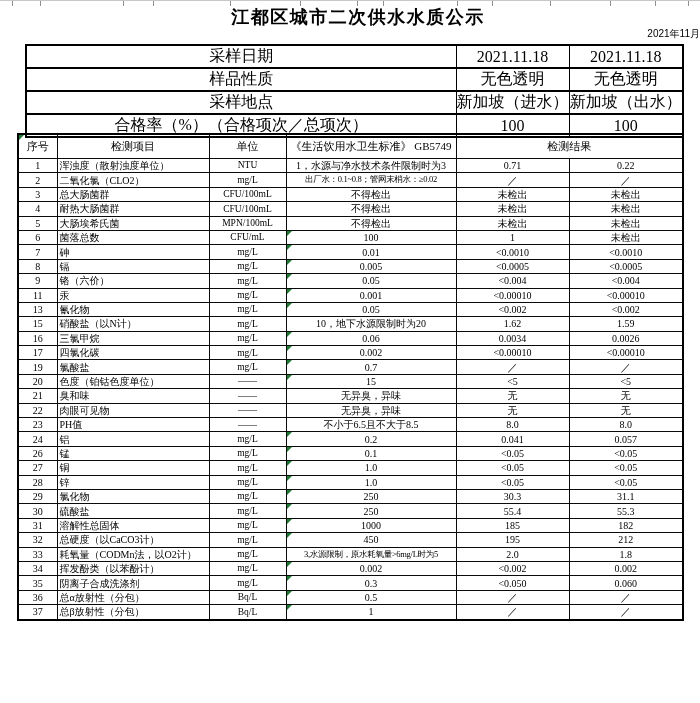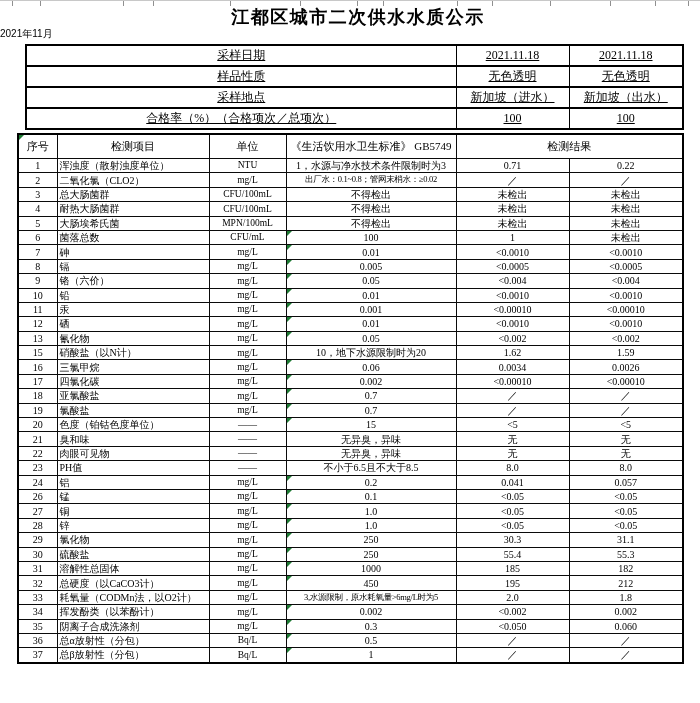--- a/index.html
+++ b/index.html
@@ -11,34 +11,34 @@
   
   .ticks { position:absolute; top:0; left:0; width:700px; height:6px; border-top:1px solid #c8c8c8; }
   .tick  { position:absolute; top:0; width:1px; height:5px; background:#909090; }
 
   .title {
     position:absolute; top:5px; left:0; width:700px; text-align:center;
     font-family:Liberation Serif, serif;
     font-weight:bold; font-size:18px; letter-spacing:1.5px;padding-left:8px;
   }
   .subtitle {
-    position:absolute; top:27px; left:0; width:700px; text-align:left;
+    position:absolute; top:27px; left:0; width:700px; text-align:right;
     font-family:"Liberation Sans","DejaVu Sans",sans-serif; font-size:10px;
   }
 
   table { border-collapse:collapse; table-layout:fixed; }
 
   .info-table {
     position:absolute; top:44px; left:25px; width:657px;
     border:2px solid #000;
   }
   .info-table td {
     border:1px solid #000; border-top-width:2px; border-bottom-width:2px;
-    height:19px; padding:0; text-align:center; font-size:12px;
-    white-space:nowrap; overflow:hidden;text-decoration:underline;
+    height:19px; padding:0; text-align:center; font-size:16px;
+    white-space:nowrap; overflow:hidden;
   }
 
   .data-table {
     position:absolute; top:133px; left:17px; width:665px;
     border:2px solid #000;
   }
   .data-table th, .data-table td {
     border:1px solid #0a0a0a; padding:0; position:relative;
     text-align:center; font-size:10px; height:13.4px; line-height:1.1;
     white-space:nowrap; overflow:hidden; font-weight:normal;
@@ -193,44 +193,28 @@
         </tr>
         <tr>
           <td class="c-no">9</td>
           <td class="c-item">铬（六价）</td>
           <td class="c-unit">mg/L</td>
           <td class="c-standard flagged">0.05</td>
           <td class="c-result1">&lt;0.004</td>
           <td class="c-result2">&lt;0.004</td>
         </tr>
         <tr>
-          <td class="c-no">10</td>
-          <td class="c-item">铅</td>
-          <td class="c-unit">mg/L</td>
-          <td class="c-standard flagged">0.01</td>
-          <td class="c-result1">&lt;0.0010</td>
-          <td class="c-result2">&lt;0.0010</td>
-        </tr>
-        <tr>
           <td class="c-no">11</td>
           <td class="c-item">汞</td>
           <td class="c-unit">mg/L</td>
           <td class="c-standard flagged">0.001</td>
           <td class="c-result1">&lt;0.00010</td>
           <td class="c-result2">&lt;0.00010</td>
         </tr>
         <tr>
-          <td class="c-no">12</td>
-          <td class="c-item">硒</td>
-          <td class="c-unit">mg/L</td>
-          <td class="c-standard flagged">0.01</td>
-          <td class="c-result1">&lt;0.0010</td>
-          <td class="c-result2">&lt;0.0010</td>
-        </tr>
-        <tr>
           <td class="c-no">13</td>
           <td class="c-item">氰化物</td>
           <td class="c-unit">mg/L</td>
           <td class="c-standard flagged">0.05</td>
           <td class="c-result1">&lt;0.002</td>
           <td class="c-result2">&lt;0.002</td>
         </tr>
         <tr>
           <td class="c-no">15</td>
           <td class="c-item">硝酸盐（以N计）</td>
@@ -247,28 +231,20 @@
           <td class="c-result1">0.0034</td>
           <td class="c-result2">0.0026</td>
         </tr>
         <tr>
           <td class="c-no">17</td>
           <td class="c-item">四氯化碳</td>
           <td class="c-unit">mg/L</td>
           <td class="c-standard flagged">0.002</td>
           <td class="c-result1">&lt;0.00010</td>
           <td class="c-result2">&lt;0.00010</td>
-        </tr>
-        <tr>
-          <td class="c-no">18</td>
-          <td class="c-item">亚氯酸盐</td>
-          <td class="c-unit">mg/L</td>
-          <td class="c-standard flagged">0.7</td>
-          <td class="c-result1">／</td>
-          <td class="c-result2">／</td>
         </tr>
         <tr>
           <td class="c-no">19</td>
           <td class="c-item">氯酸盐</td>
           <td class="c-unit">mg/L</td>
           <td class="c-standard flagged">0.7</td>
           <td class="c-result1">／</td>
           <td class="c-result2">／</td>
         </tr>
         <tr>

